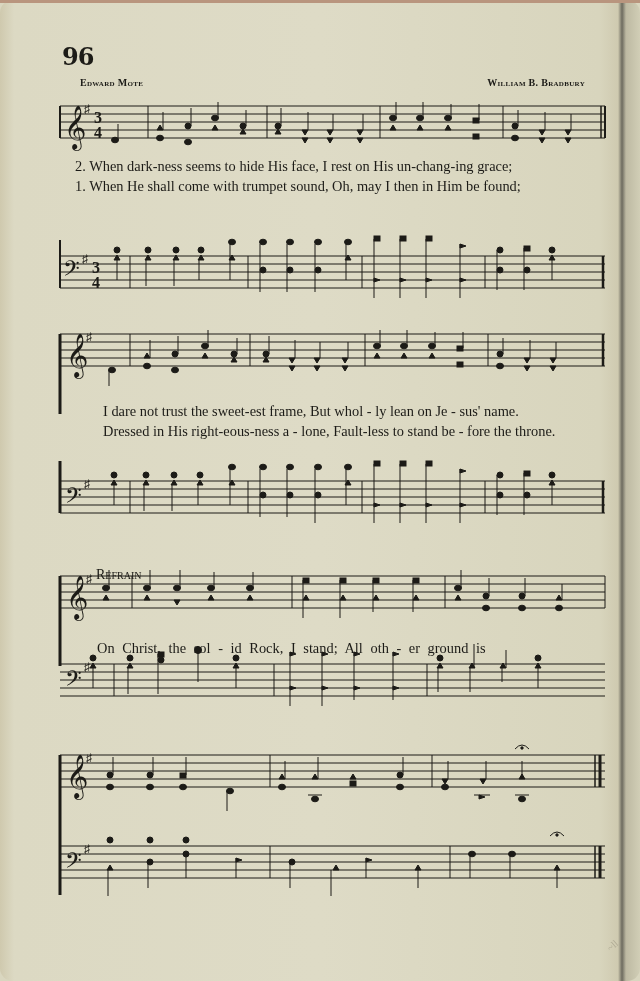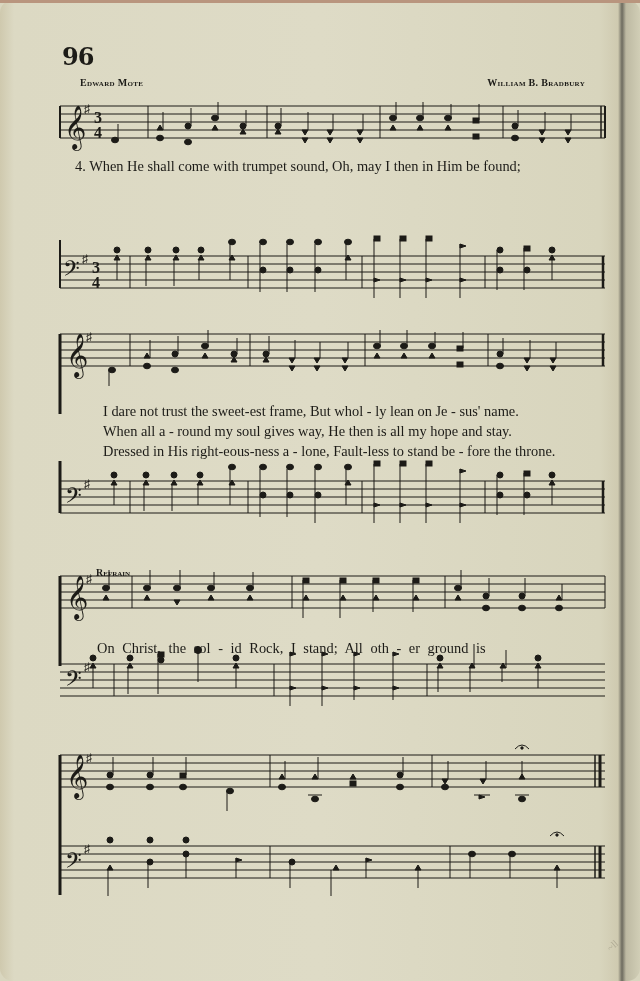--- a/index.html
+++ b/index.html
@@ -32,21 +32,21 @@
   .credit.right { right:55px; }
 
   .staff { position:absolute; left:60px; width:545px; height:36px; }
   .staff svg { position:absolute; left:0; top:-16px; overflow:visible; }
   .lyrics {
     position:absolute; left:75px; width:535px;
     font-size:14.4px; line-height:20px; white-space:nowrap;
   }
   .lyrics .line { display:block; }
   .refrain-label {
-    position:absolute; left:96px; top:567px; font-size:10px; font-weight:bold;
+    position:absolute; left:96px; top:567px; font-size:14px; font-weight:normal;
     font-variant: small-caps;
   }
   .refrain-lyric {
     position:absolute; left:97px; width:500px; font-size:14.4px; word-spacing:4px;
   }
   .corner-mark { position:absolute; right:22px; bottom:30px; font-size:10px; color:#b0ab95; transform:rotate(-40deg); }
 </style>
 </head>
 <body>
 
@@ -123,21 +123,22 @@
           <polygon points="479,48 485,48 482,53"></polygon>
           <line x1="485" y1="40" x2="485" y2="22"></line>
         <polygon points="505,40 511,40 508,45"></polygon>
           <polygon points="505,48 511,48 508,53"></polygon>
           <line x1="511" y1="40" x2="511" y2="24"></line>
       </g>
     </svg>
   </div>
 
   <div class="lyrics" style="top:156px;">
-    <span class="line">4. When He shall come with trumpet sound, Oh, may I  then in  Him be found;</span>
+    <span class="line">2. When dark-ness seems to hide His face,  I  rest on His un-chang-ing grace;</span>
+    <span class="line">1. When He shall come with trumpet sound, Oh, may I  then in  Him be found;</span>
   </div>
 
   <div class="staff" style="top:256px;">
     <svg width="545" height="70">
       <g stroke="#1c1b17" stroke-width="1">
         <line x1="0" y1="16" x2="545" y2="16"></line>
           <line x1="0" y1="24" x2="545" y2="24"></line>
         <line x1="0" y1="32" x2="545" y2="32"></line>
           <line x1="0" y1="40" x2="545" y2="40"></line>
         <line x1="0" y1="48" x2="545" y2="48"></line>
@@ -269,21 +270,20 @@
           <line x1="470" y1="24" x2="470" y2="6"></line>
         <polygon points="490,24 496,24 493,29"></polygon>
           <polygon points="490,32 496,32 493,37"></polygon>
           <line x1="496" y1="24" x2="496" y2="8"></line>
       </g>
     </svg>
   </div>
 
   <div class="lyrics" style="top:401px; left:96px;margin-left:7px;">
     <span class="line">I   dare not trust the sweet-est frame, But whol - ly lean on  Je - sus' name.</span>
-    <span class="line">When all a - round my soul gives way, He then is all  my hope and stay.</span>
     <span class="line">Dressed in His right-eous-ness a - lone,  Fault-less to stand be - fore the throne.</span>
   </div>
 
   <div class="staff" style="top:497px;">
     <svg width="545" height="70">
       <g stroke="#1c1b17" stroke-width="1">
         <line x1="0" y1="0" x2="545" y2="0"></line>
           <line x1="0" y1="8" x2="545" y2="8"></line>
         <line x1="0" y1="16" x2="545" y2="16"></line>
           <line x1="0" y1="24" x2="545" y2="24"></line>

